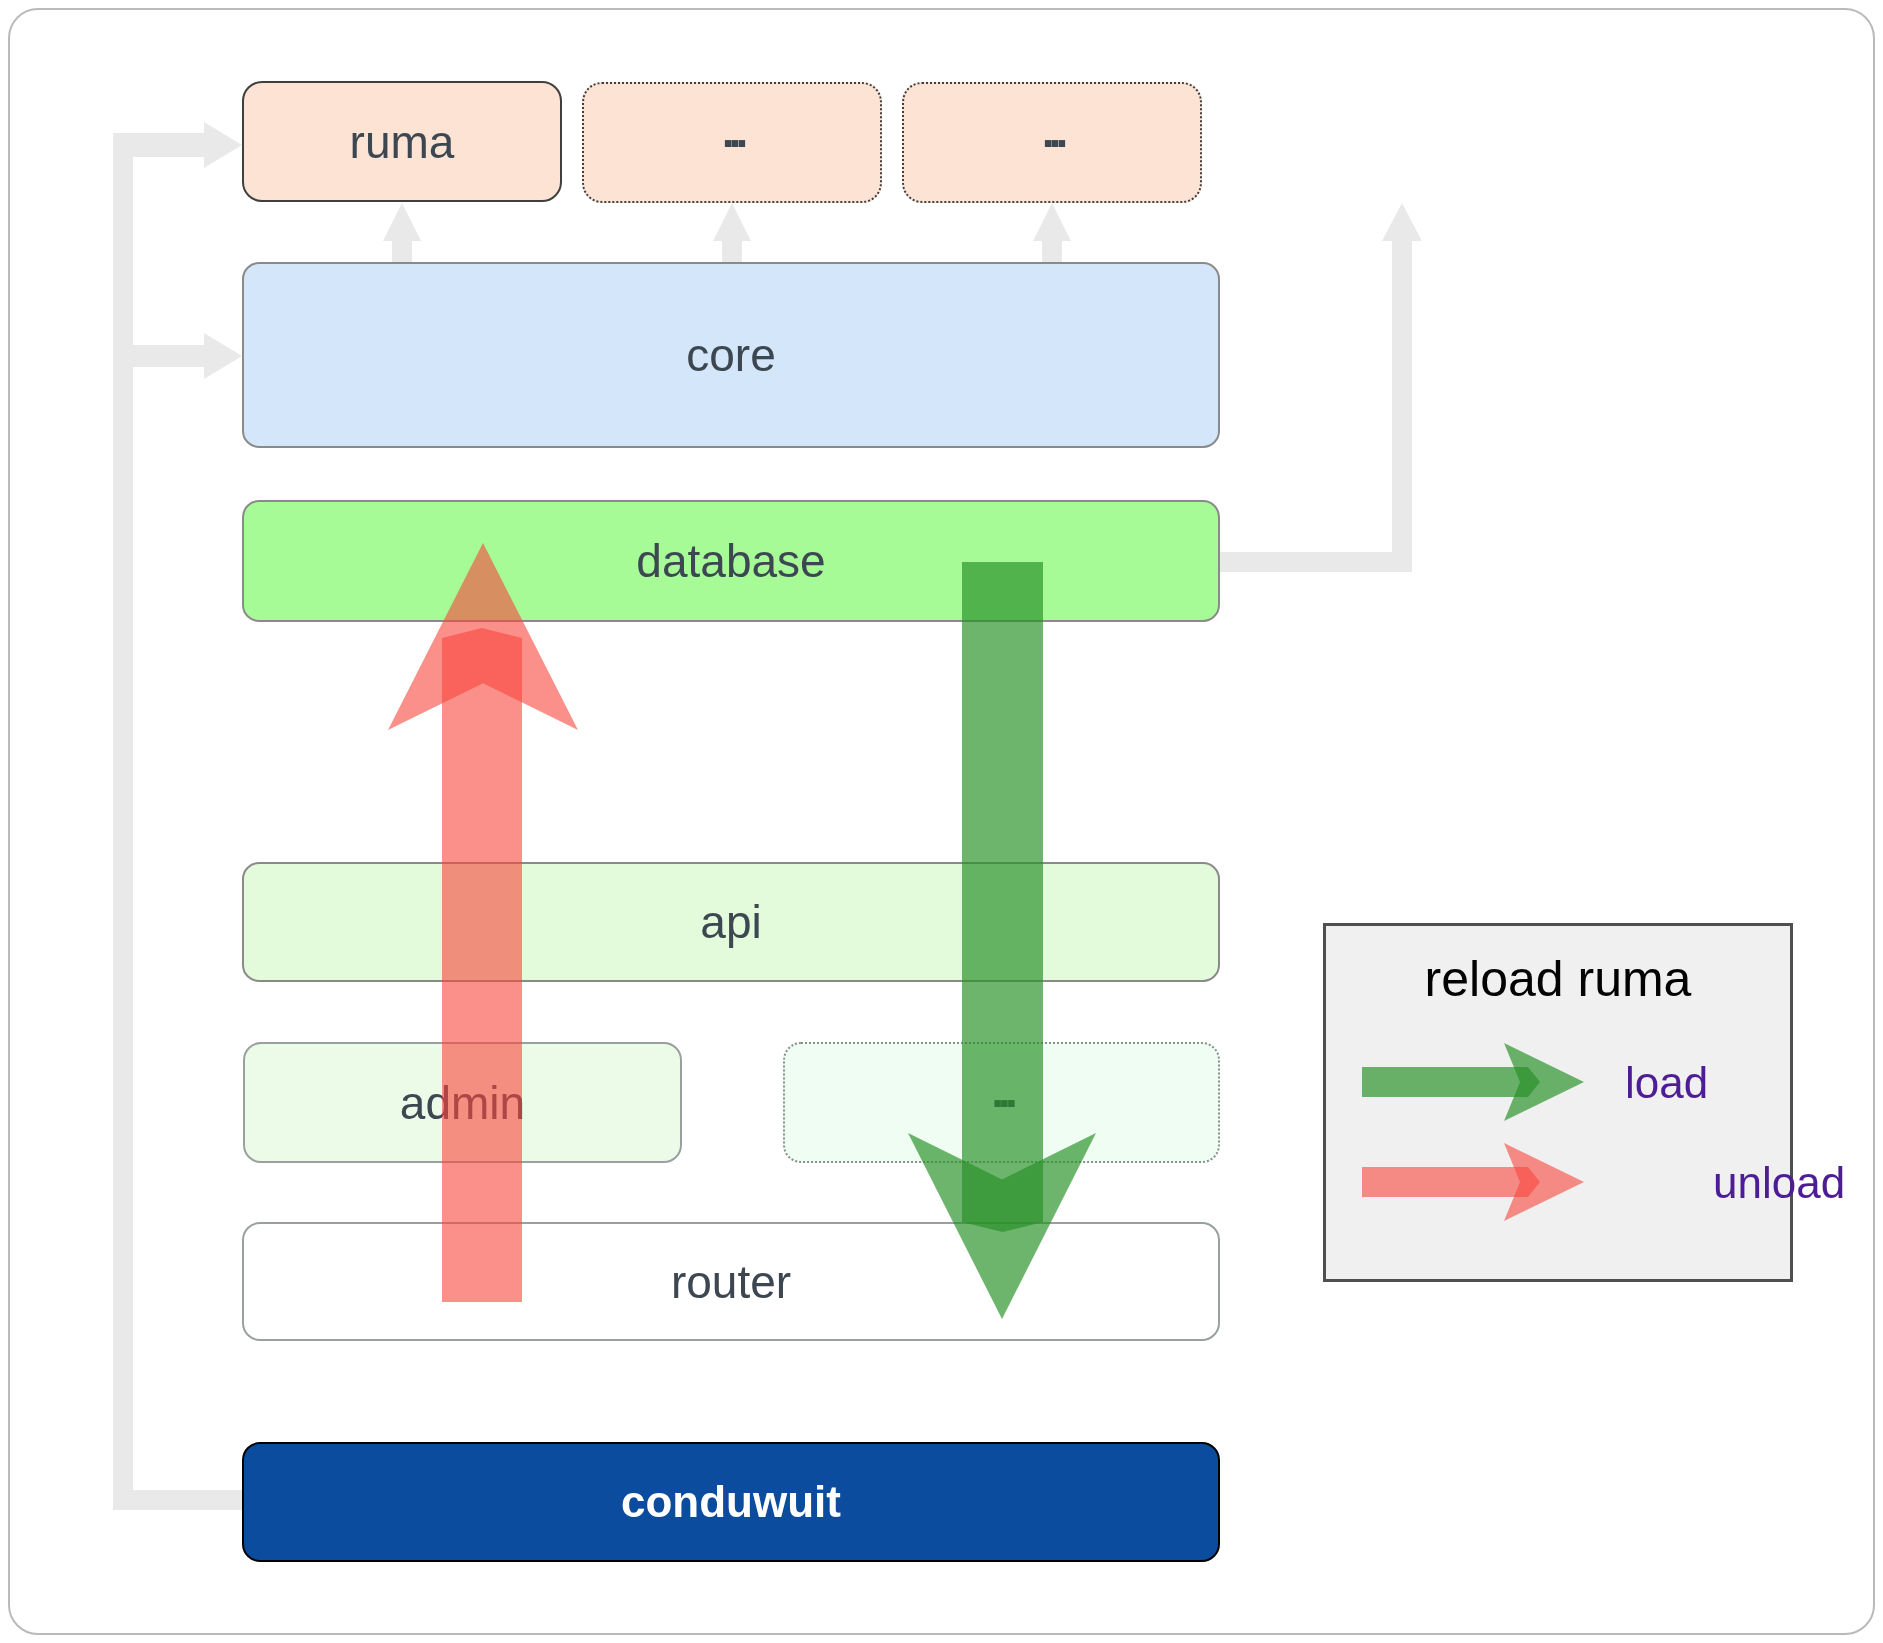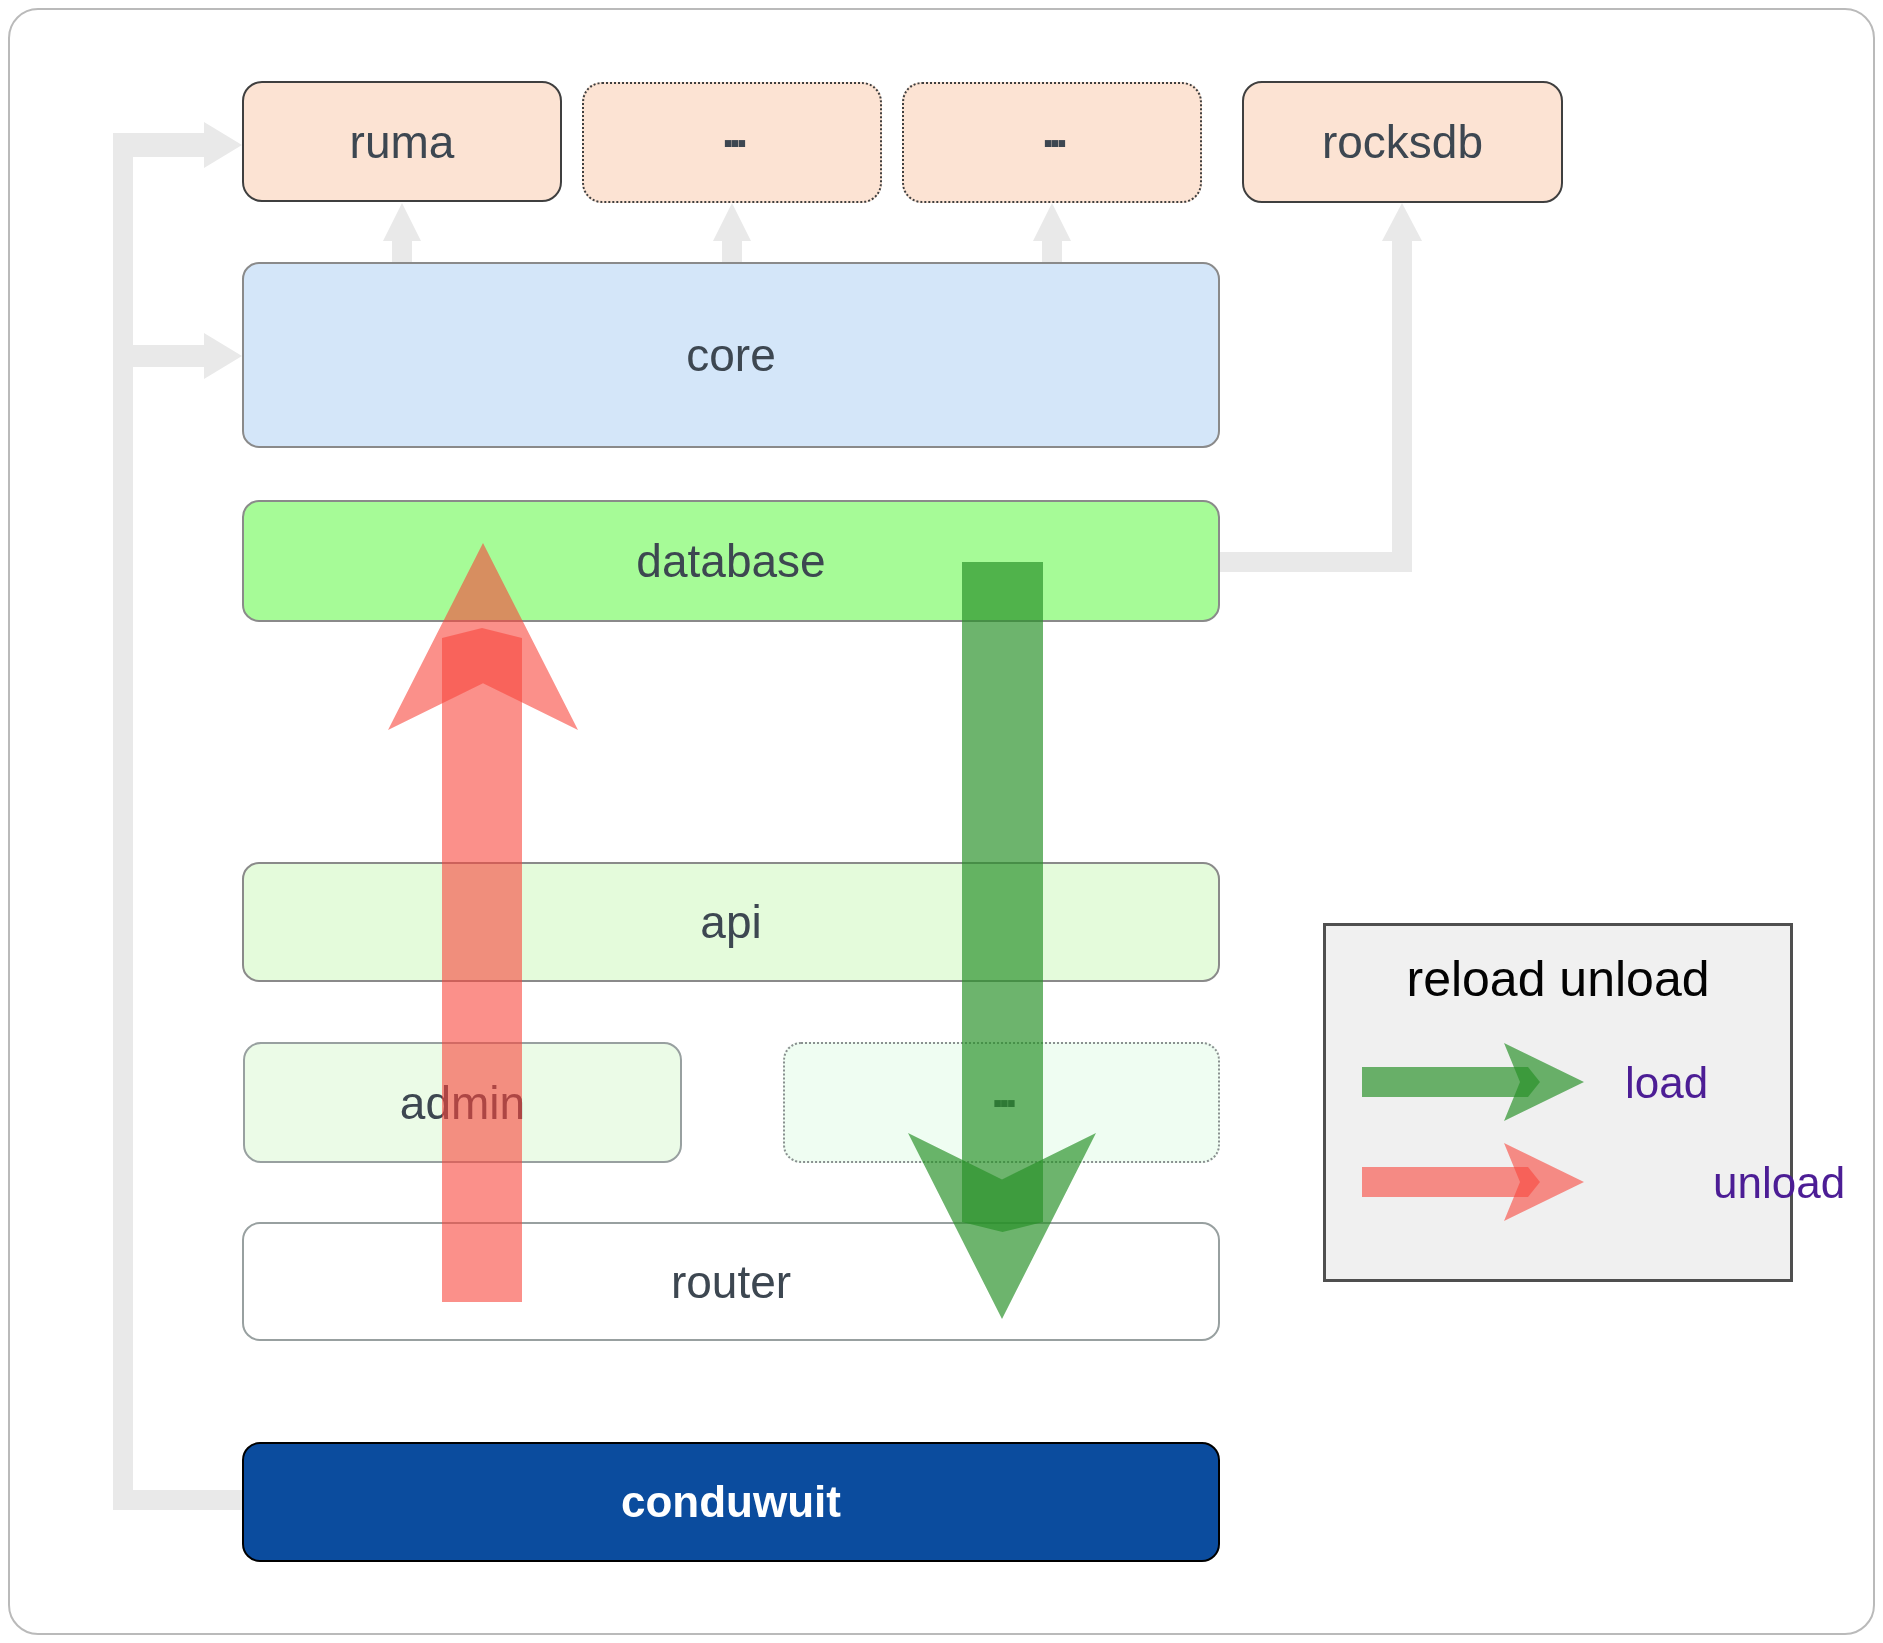--- a/index.html
+++ b/index.html
@@ -64,23 +64,20 @@
 
   <div class="box top-solid" style="left:242px;top:81px;width:320px;height:121px">
     <span class="lbl">ruma</span>
   </div>
   <div class="box top-dotted" style="left:582px;top:82px;width:300px;height:121px">
     <span class="lbl dots">...</span>
   </div>
   <div class="box top-dotted" style="left:902px;top:82px;width:300px;height:121px">
     <span class="lbl dots">...</span>
   </div>
-  <div class="box top-solid" style="left:1242px;top:81px;width:321px;height:122px">
-    <span class="lbl">rocksdb</span>
-  </div>
 
   <div class="box layer" style="left:242px;top:262px;width:978px;height:186px;background:#d4e6f9">
     <span class="lbl">core</span>
   </div>
   <div class="box layer" style="left:242px;top:500px;width:978px;height:122px;background:#a6fb97">
     <span class="lbl">database</span>
   </div>
   <div class="box layer" style="left:242px;top:862px;width:978px;height:120px;background:#e4fbdb">
     <span class="lbl">api</span>
   </div>
@@ -99,21 +96,21 @@
   <div class="box thin" style="left:242px;top:1222px;width:978px;height:119px;background:#ffffff">
     <span class="lbl">router</span>
   </div>
 
   <div class="red red-shaft" style="left:442px;top:628px;width:80px;height:674px"></div>
   <div class="red red-head" style="left:388px;top:543px;width:190px;height:187px"></div>
   <div class="green green-shaft" style="left:962px;top:562px;width:81px;height:670px"></div>
   <div class="green green-head" style="left:908px;top:1133px;width:188px;height:186px"></div>
 
   <div class="legend-box" style="left:1323px;top:923px;width:470px;height:359px"></div>
-  <div class="legend-title" style="left:1323px;top:950px;width:470px">reload unload</div>
+  <div class="legend-title" style="left:1323px;top:950px;width:470px">reload ruma</div>
 
   <div class="green lg-shaft" style="left:1362px;top:1067px;width:178px;height:30px"></div>
   <div class="green lg-head" style="left:1504px;top:1043px;width:80px;height:78px"></div>
   <div class="legend-label" style="left:1625px;top:1058px">load</div>
 
   <div class="red lg-shaft" style="left:1362px;top:1167px;width:178px;height:30px"></div>
   <div class="red lg-head" style="left:1504px;top:1143px;width:80px;height:78px"></div>
   <div class="legend-label" style="left:1713px;top:1158px">unload</div>
 </div>
 

